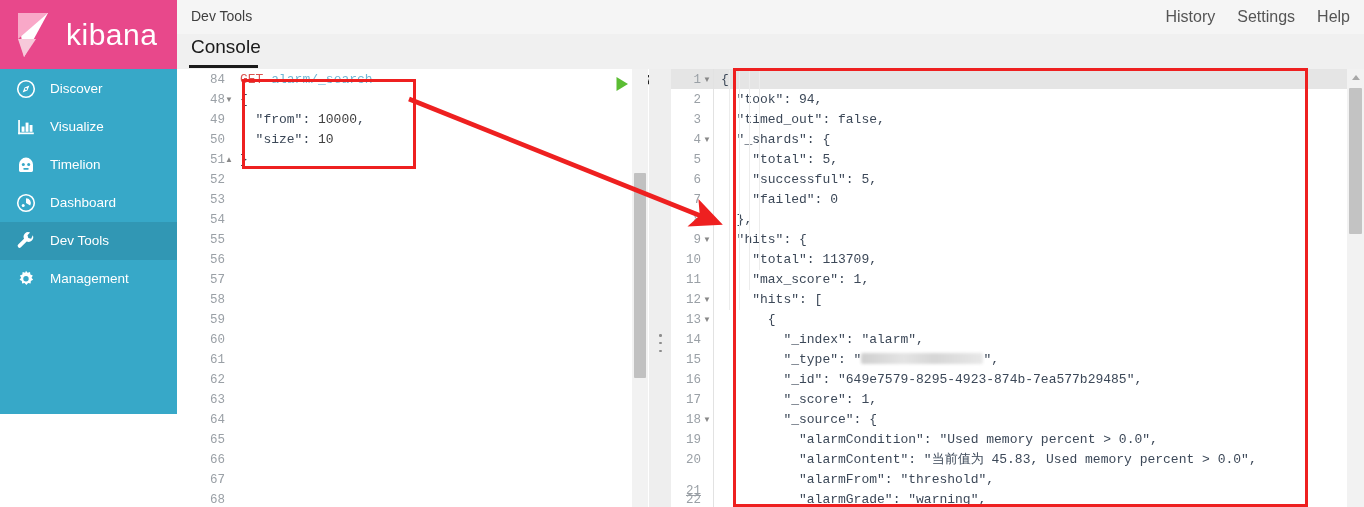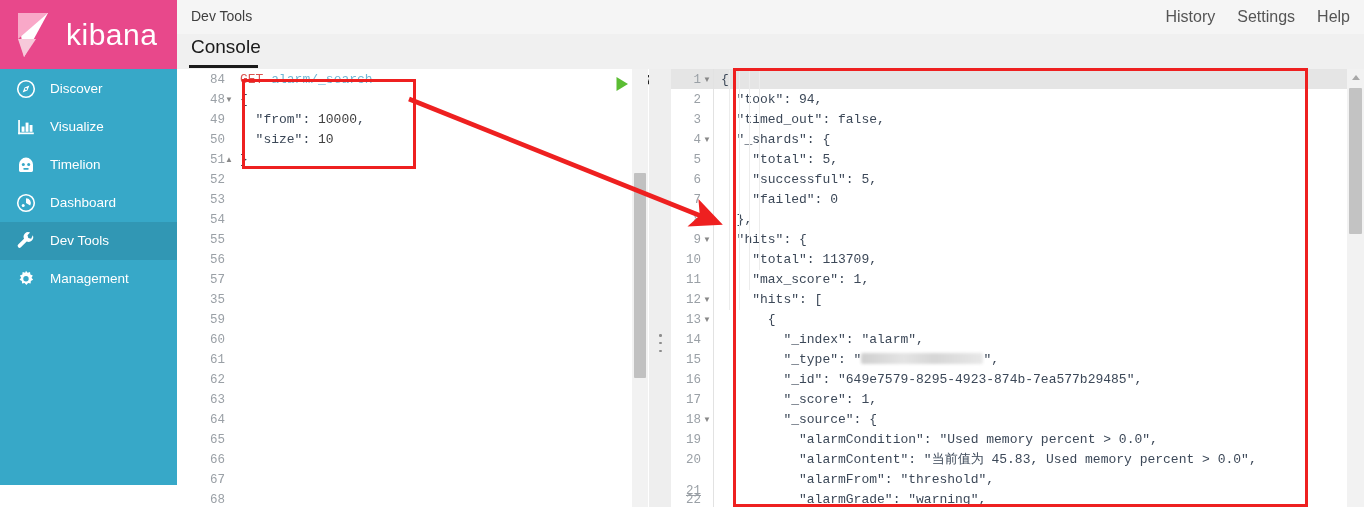--- a/index.html
+++ b/index.html
@@ -2,21 +2,21 @@
 <html><head>
 <meta charset="utf-8">
 <style>
   * { margin:0; padding:0; box-sizing:border-box; }
   html,body { width:1364px; height:507px; overflow:hidden; background:#fff;
               font-family:"Liberation Sans", sans-serif; }
 
   #app { position:relative; width:1364px; height:507px; }
 
   
-  #sidebar { position:absolute; left:0; top:0; width:177px; height:485px;
+  #sidebar { position:absolute; left:0; top:0; width:177px; height:414px;
              background:#37a8c8; }
   #brand { height:69px; background:#e8488b; display:flex; align-items:center;
            padding-left:8px; position:relative; overflow:hidden; }
   #brand-mark { width:52px; height:52px; position:relative; flex:0 0 auto; }
   #brand-mark svg { display:block; }
   #brand-text { color:#fff; font-size:30px; letter-spacing:.5px; margin-left:6px;
                 font-weight:400; }
 
   .nav-item { height:38px; display:flex; align-items:center; padding-left:14px;
               color:#ffffff; font-size:13.5px; cursor:pointer; }
@@ -254,21 +254,21 @@
           <div class="ln" style="top: 41px;">49</div>
           <div class="ln" style="top: 61px;">50</div>
           <div class="ln" style="top: 81px;">51</div>
           <div class="fold" style="top: 81px;">▲</div>
           <div class="ln" style="top: 101px;">52</div>
           <div class="ln" style="top: 121px;">53</div>
           <div class="ln" style="top: 141px;">54</div>
           <div class="ln" style="top: 161px;">55</div>
           <div class="ln" style="top: 181px;">56</div>
           <div class="ln" style="top: 201px;">57</div>
-          <div class="ln" style="top: 221px;">35</div>
+          <div class="ln" style="top: 221px;">58</div>
           <div class="ln" style="top: 241px;">59</div>
           <div class="ln" style="top: 261px;">60</div>
           <div class="ln" style="top: 281px;">61</div>
           <div class="ln" style="top: 301px;">62</div>
           <div class="ln" style="top: 321px;">63</div>
           <div class="ln" style="top: 341px;">64</div>
           <div class="ln" style="top: 361px;">65</div>
           <div class="ln" style="top: 381px;">66</div>
           <div class="ln" style="top: 401px;">67</div>
           <div class="ln" style="top: 421px;">68</div>

